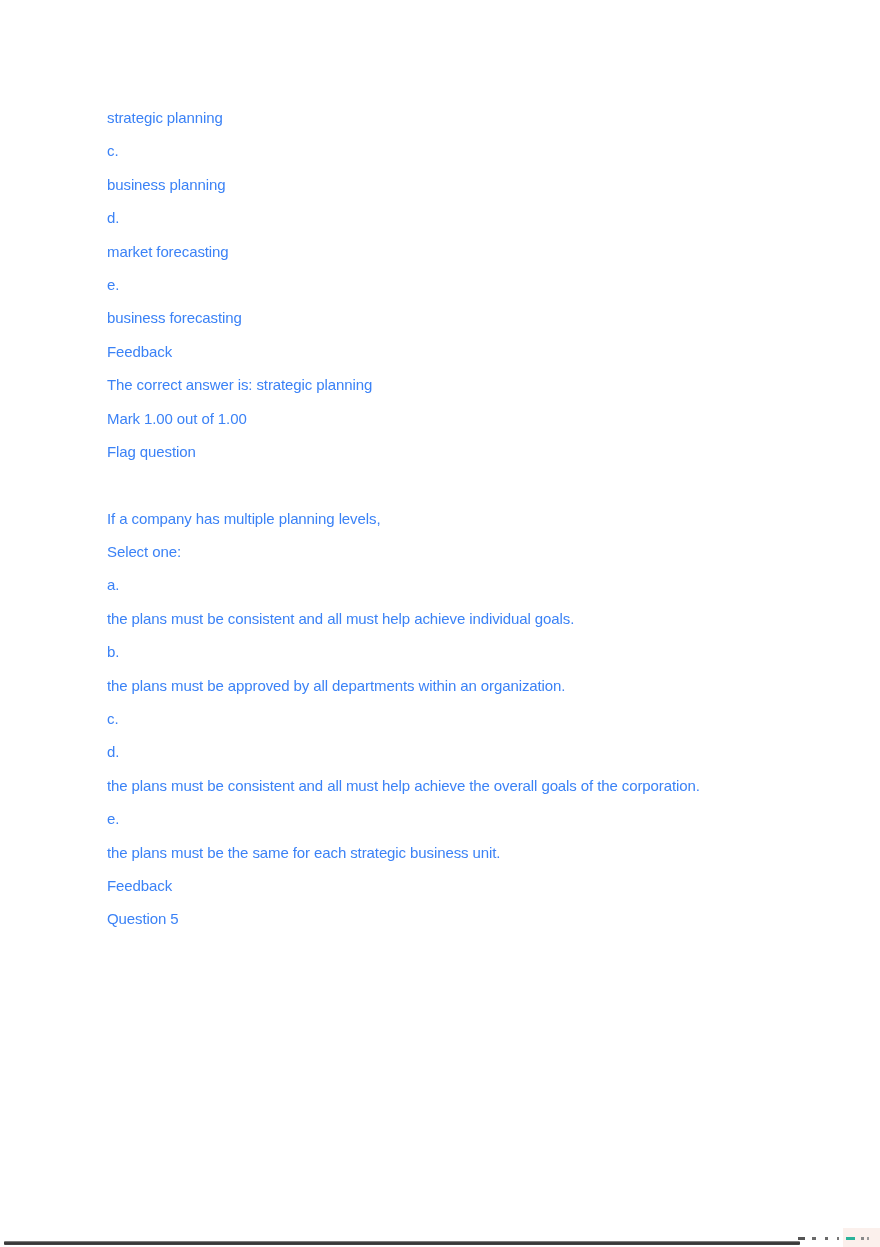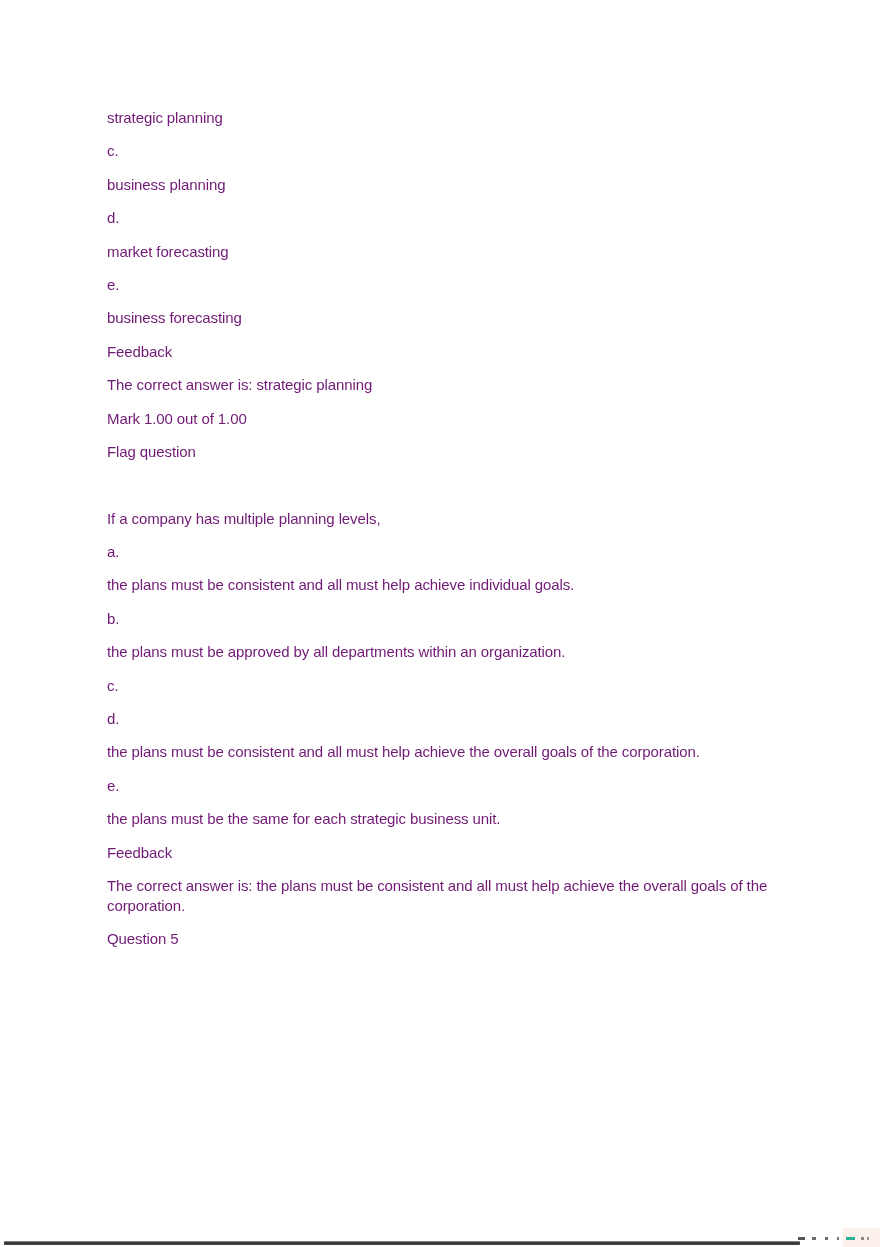--- a/index.html
+++ b/index.html
@@ -17,21 +17,21 @@
   .page {
     position: absolute;
     inset: 0;
     background: #ffffff;
   }
   .doc {
     position: absolute;
     top: 108px;
     left: 107px;
     width: 680px;
-    color: #701a75;
+    color: #3b82f6;
     font-size: 15px;
     line-height: 20px;
     letter-spacing: -0.1px;
   }
   .doc p {
     margin: 0 0 13.4px 0;
     min-height: 20px;
   }
   .blank-line {
     height: 20px;
@@ -93,33 +93,33 @@
     <p>business forecasting</p>
     <p>Feedback</p>
     <p>The correct answer is: strategic planning</p>
 
     <p>Mark 1.00 out of 1.00</p>
     <p>Flag question</p>
 
     <div class="blank-line"></div>
 
     <p>If a company has multiple planning levels,</p>
+    <p>Select one:</p>
 
     <p>a.</p>
     <p>the plans must be consistent and all must help achieve individual goals.</p>
     <p>b.</p>
     <p>the plans must be approved by all departments within an organization.</p>
     <p>c.</p>
     <p>d.</p>
     <p>the plans must be consistent and all must help achieve the overall goals of the corporation.</p>
     <p>e.</p>
     <p>the plans must be the same for each strategic business unit.</p>
 
     <p>Feedback</p>
-    <p>The correct answer is: the plans must be consistent and all must help achieve the overall goals of the corporation.</p>
 
     <p>Question 5</p>
 
   </section>
 
   <div class="corner-patch"></div>
 
   <div class="bottom-bar"></div>
 
   <div class="fragments">

